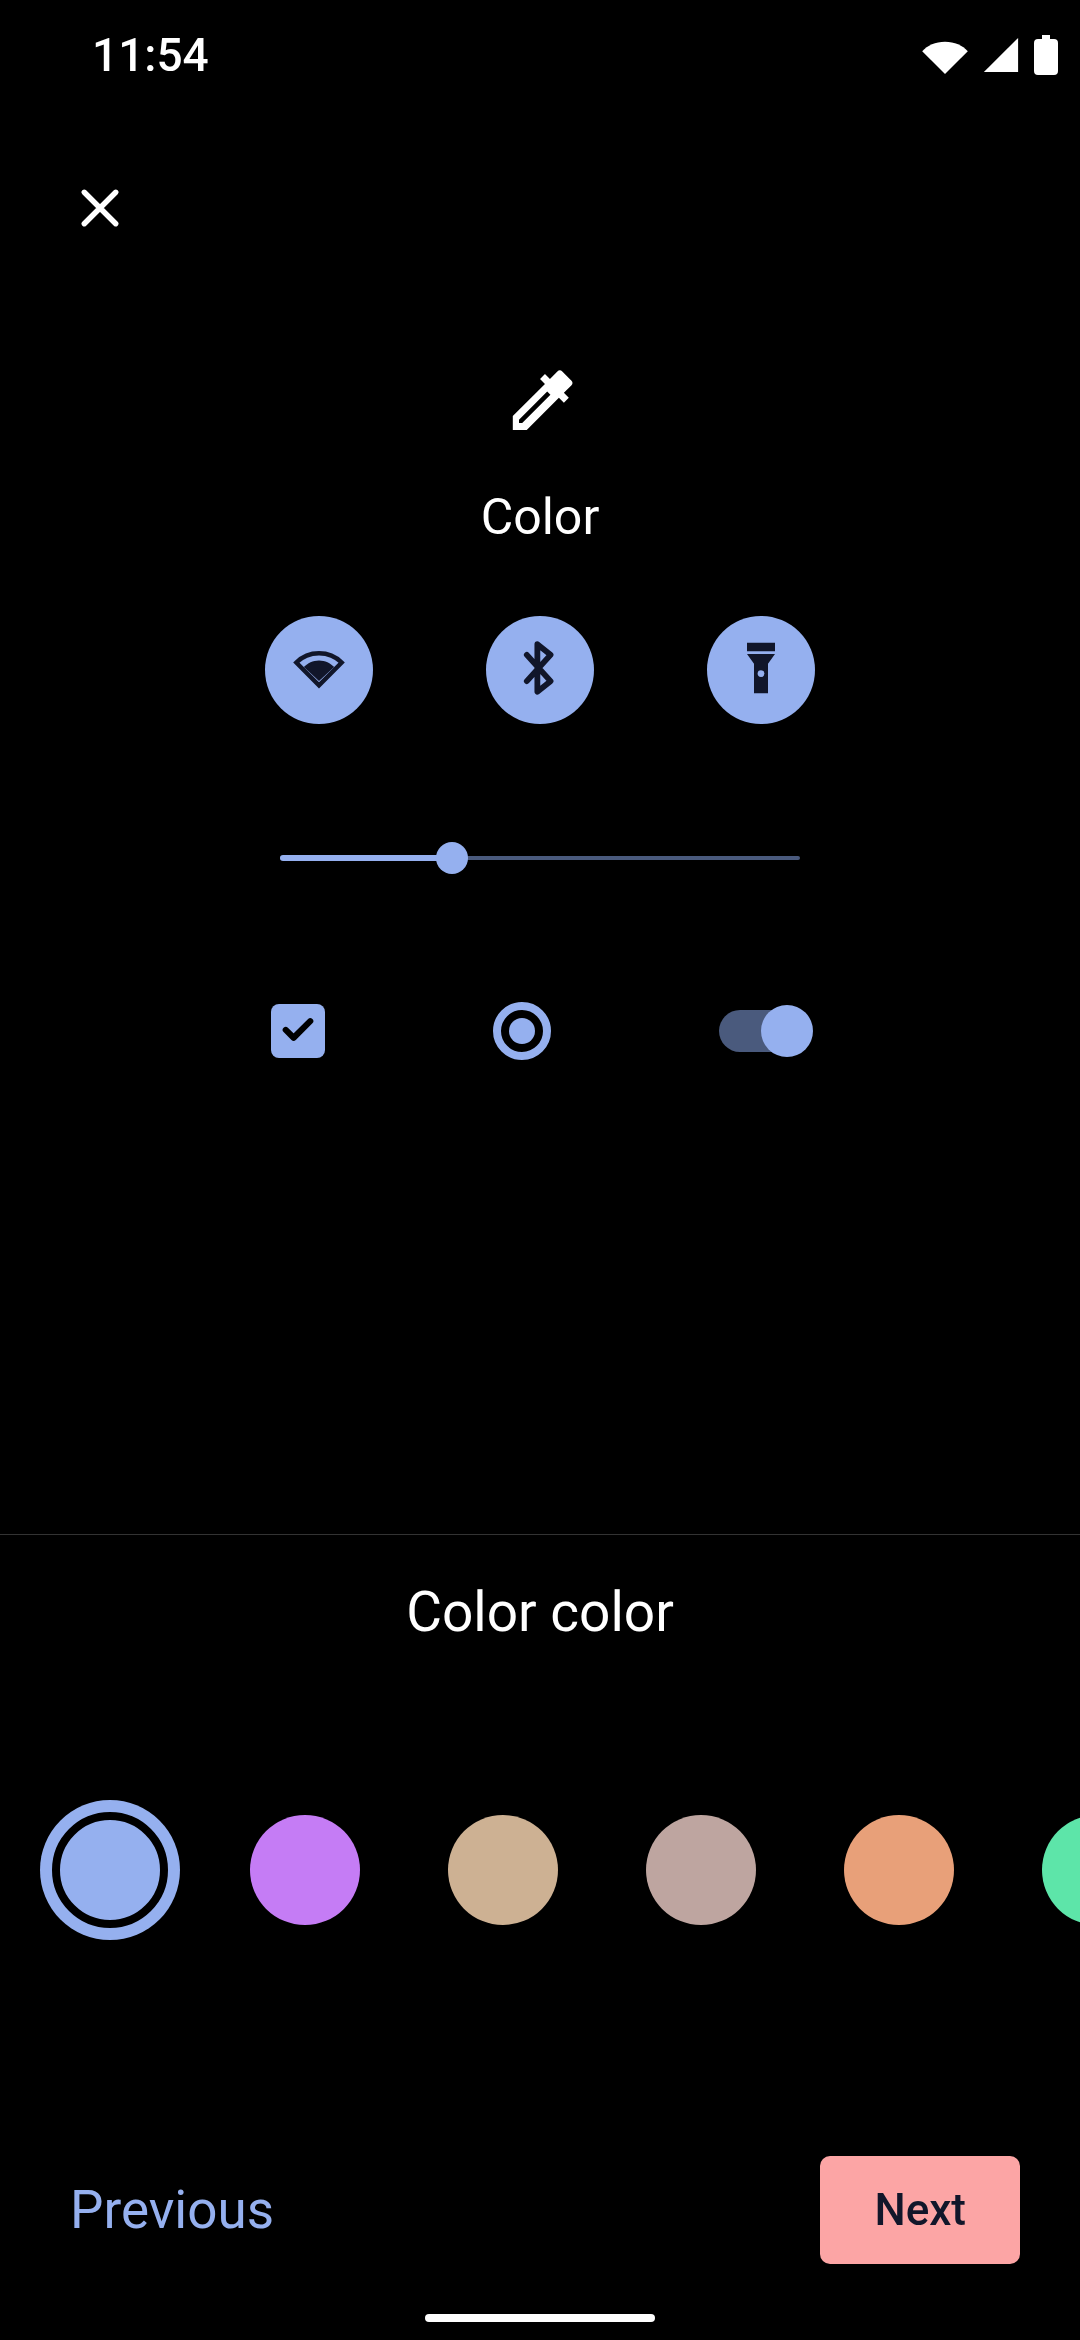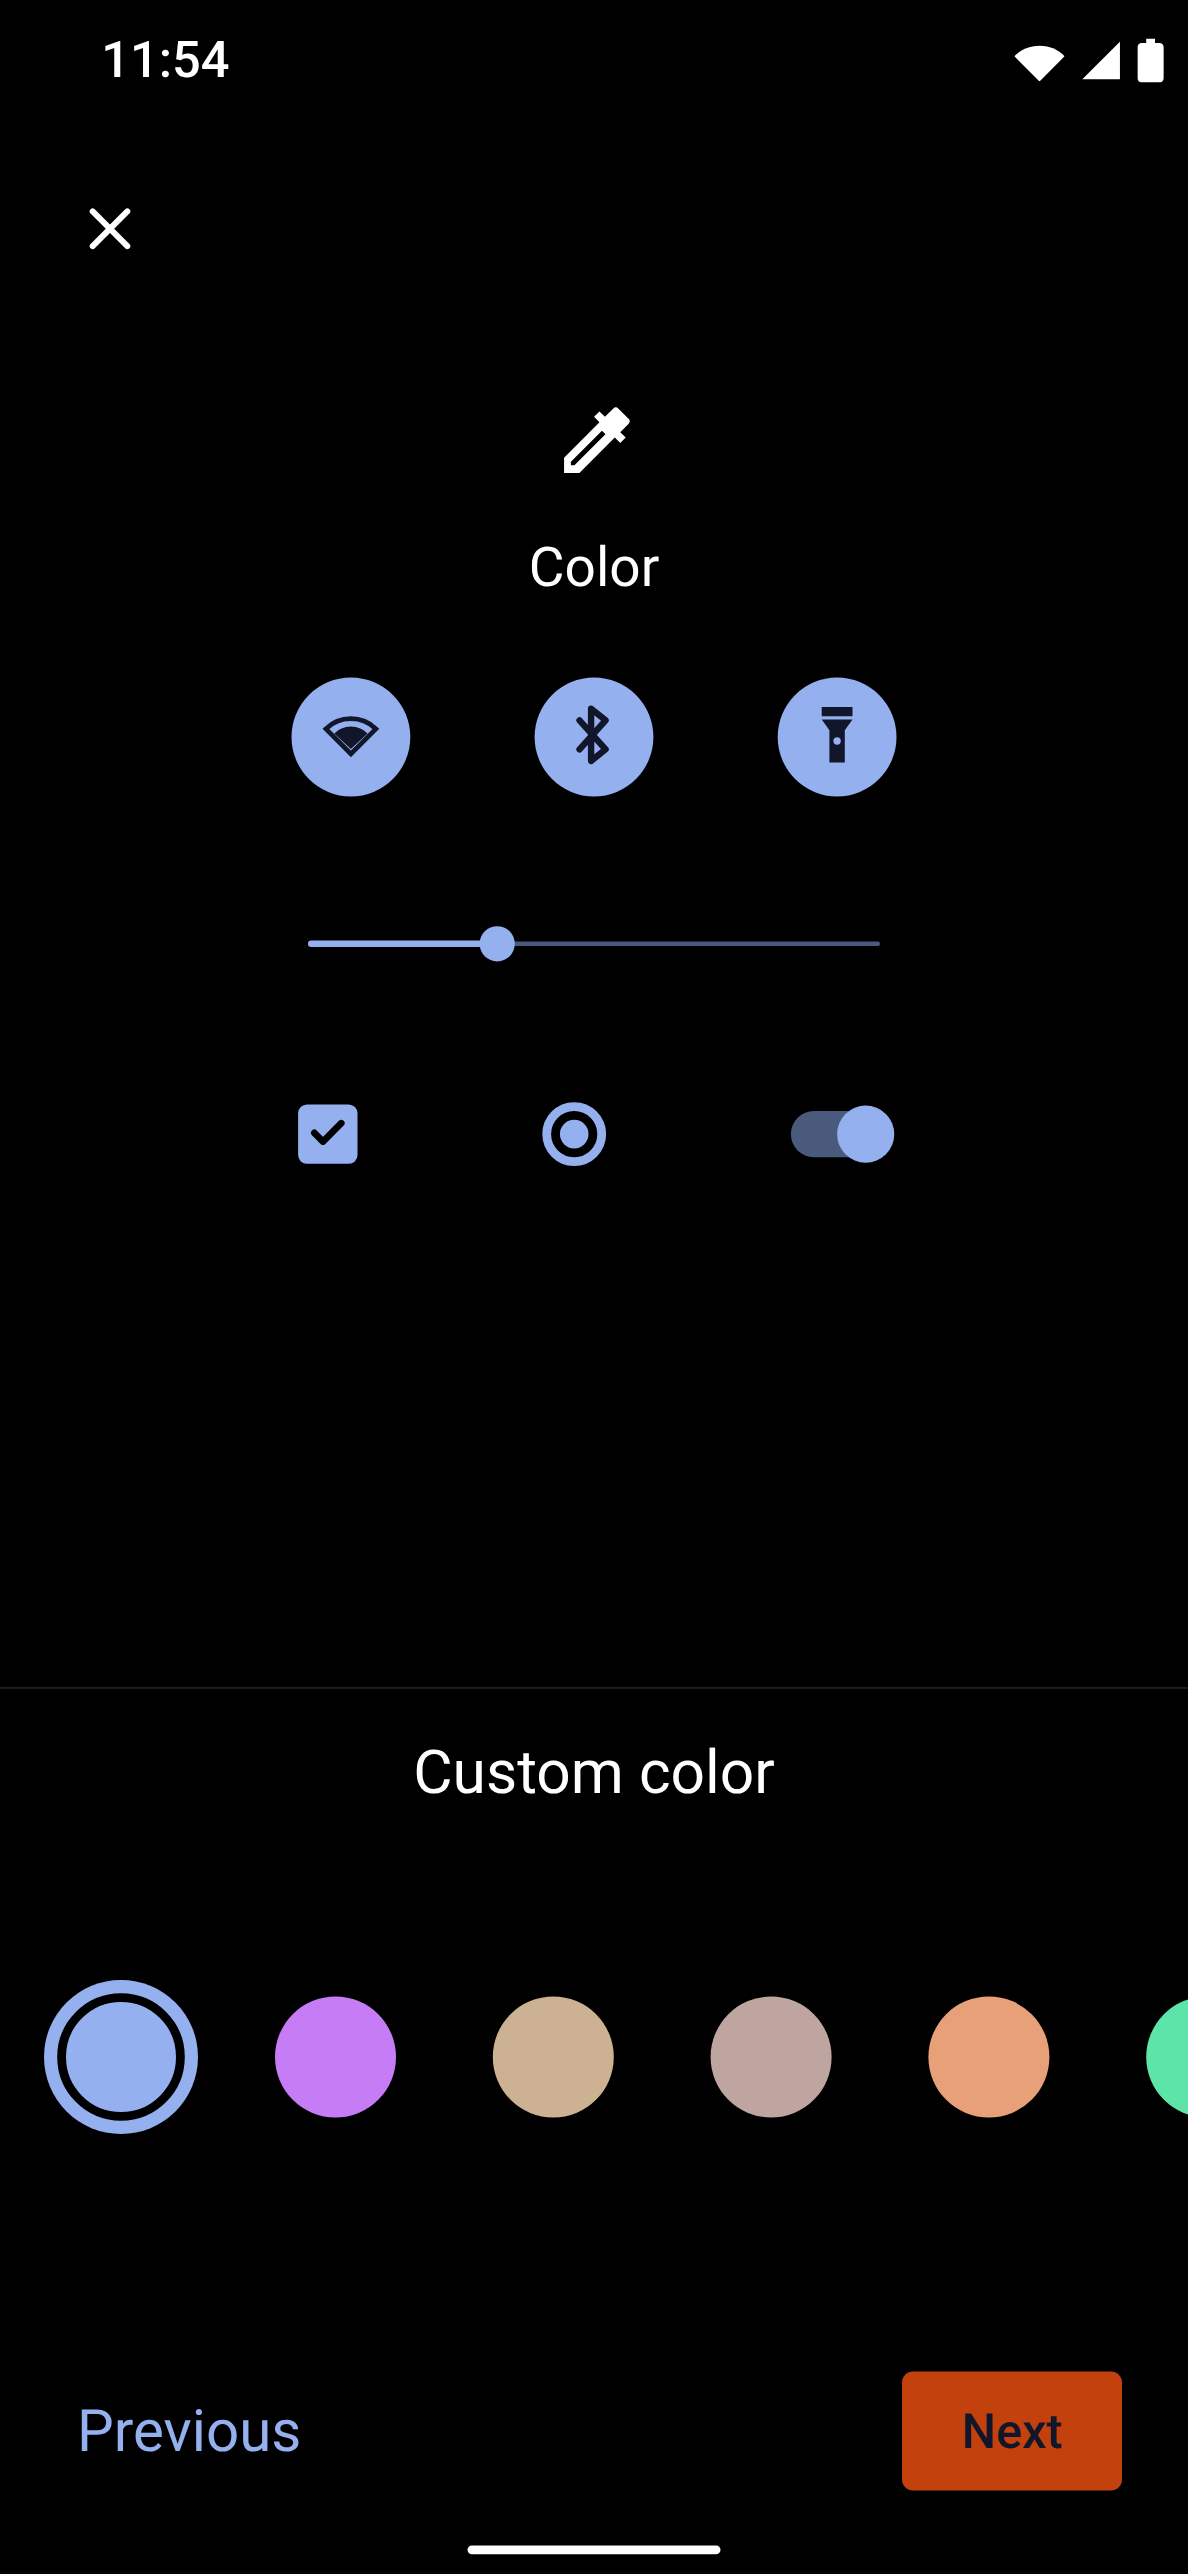--- a/index.html
+++ b/index.html
@@ -142,31 +142,31 @@
       </div>
       <div class="switch-preview" style="background:#4a5a7d">
         <div class="switch-thumb" style="background:#95b0ef"></div>
       </div>
     </div>
   </div>
 </div>
 
 <div class="divider"></div>
 
-<div class="choose-title">Custom color</div>
+<div class="choose-title">Color color</div>
 
 <div class="swatches" id="swatches">
     <div class="swatch-wrap" style="background: rgb(149, 176, 239);">
       <div class="swatch-inner" style="background: rgb(149, 176, 239);"></div>
     </div>
     <div class="swatch" style="background: rgb(197, 124, 245);"></div>
     <div class="swatch" style="background: rgb(205, 177, 147);"></div>
     <div class="swatch" style="background: rgb(190, 165, 160);"></div>
     <div class="swatch" style="background: rgb(232, 160, 121);"></div>
     <div class="swatch" style="background: rgb(93, 229, 169);"></div>
   </div>
 
 <div class="bottom-nav">
   <div class="prev-btn" style="color:#95b0ef">Previous</div>
-  <div class="next-btn" style="background:#c2410c">Next</div>
+  <div class="next-btn" style="background:#fca5a5">Next</div>
 </div>
 
 <div class="gesture-bar"></div>
 
 </body></html>

